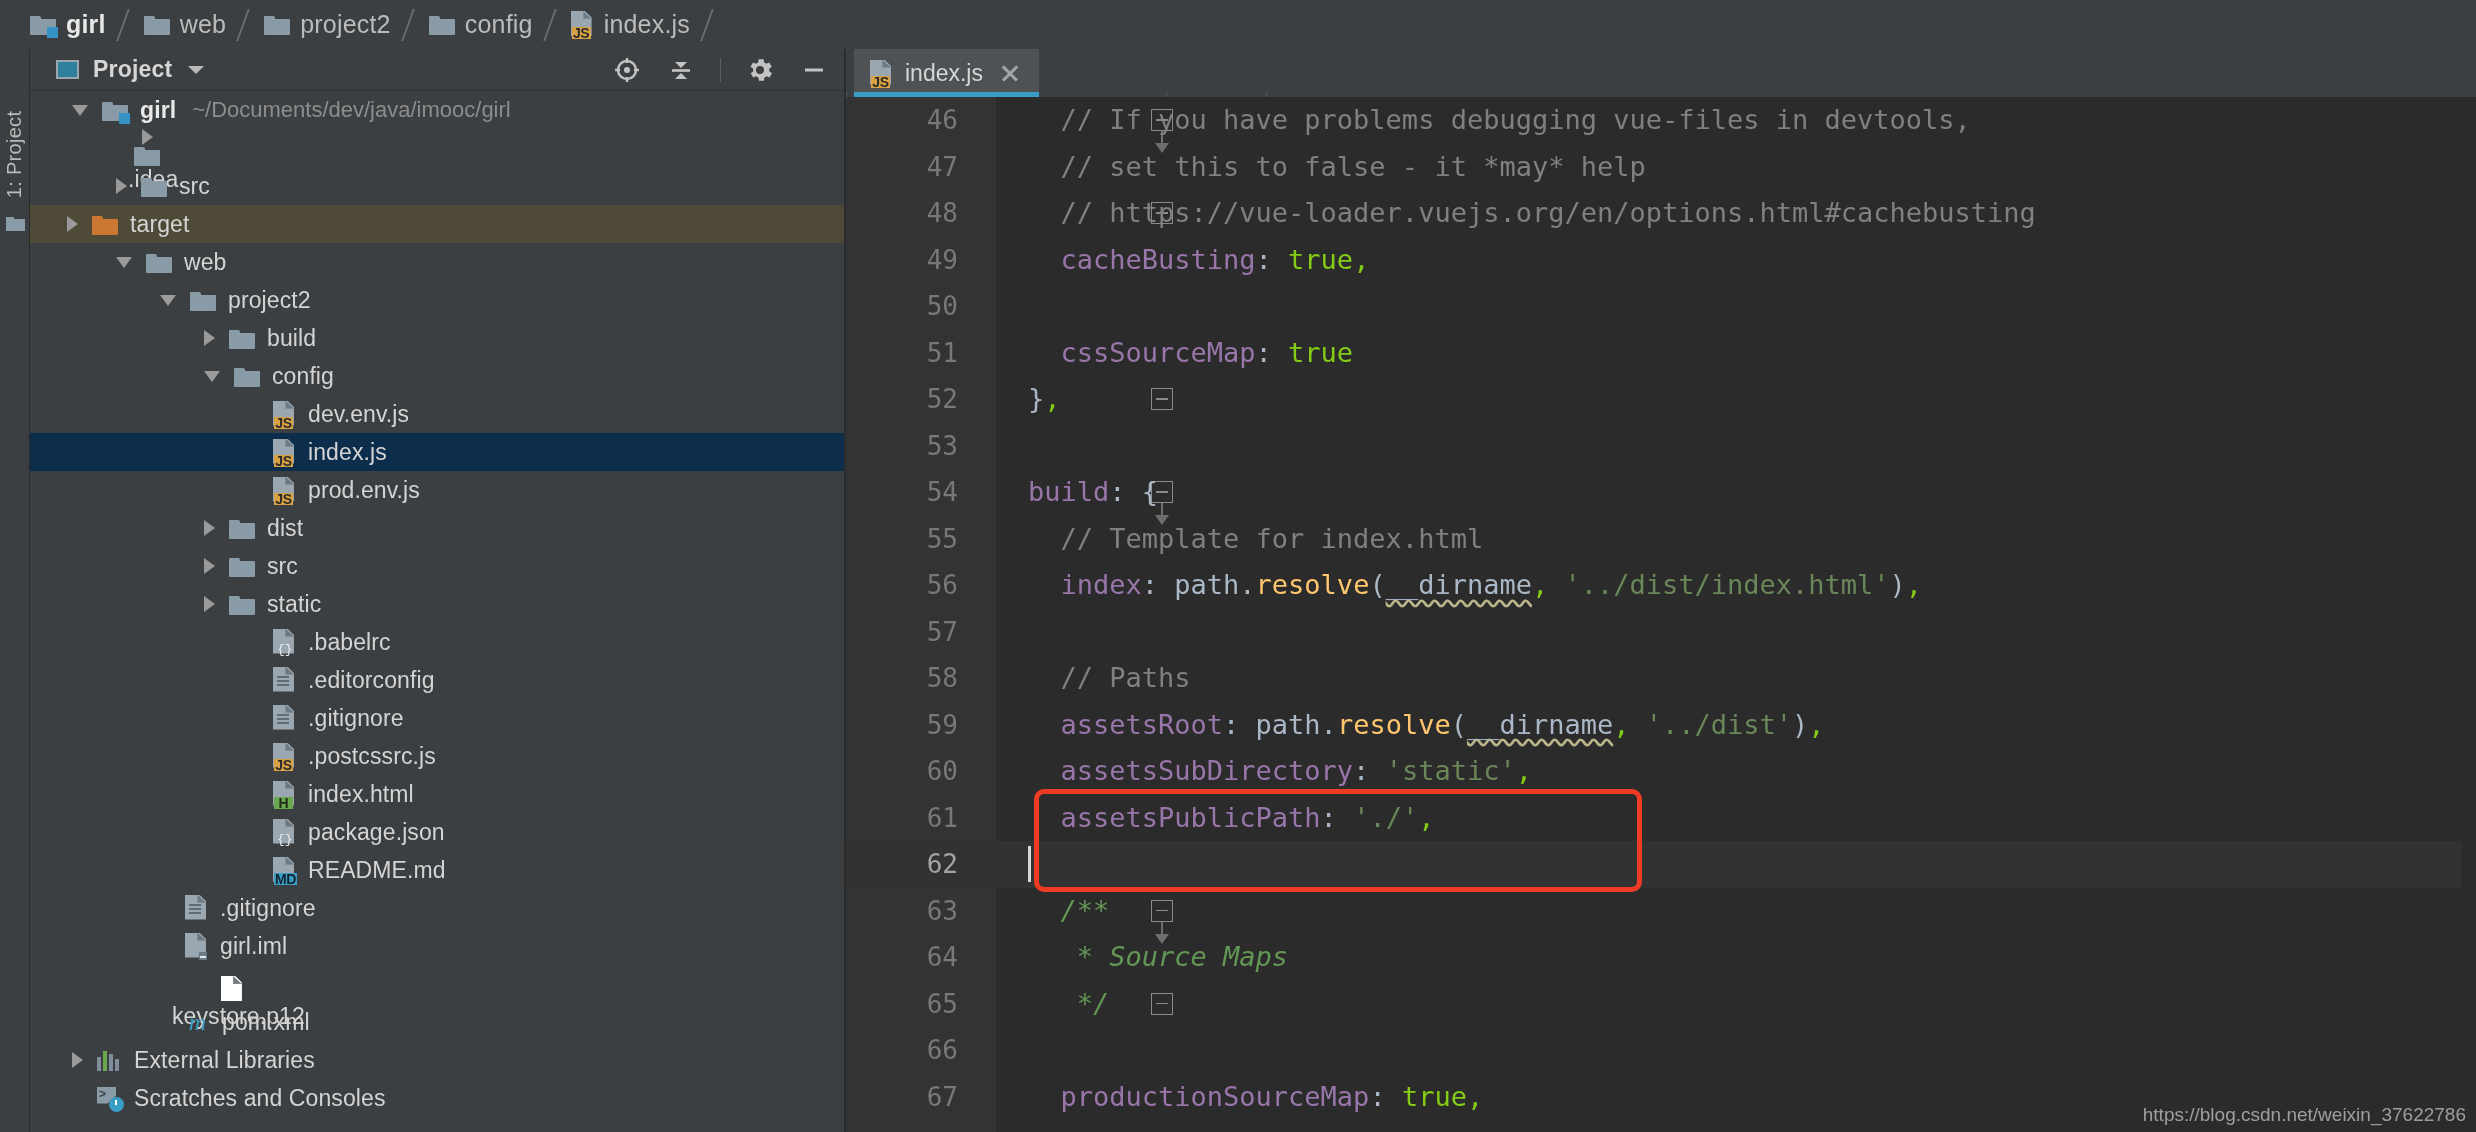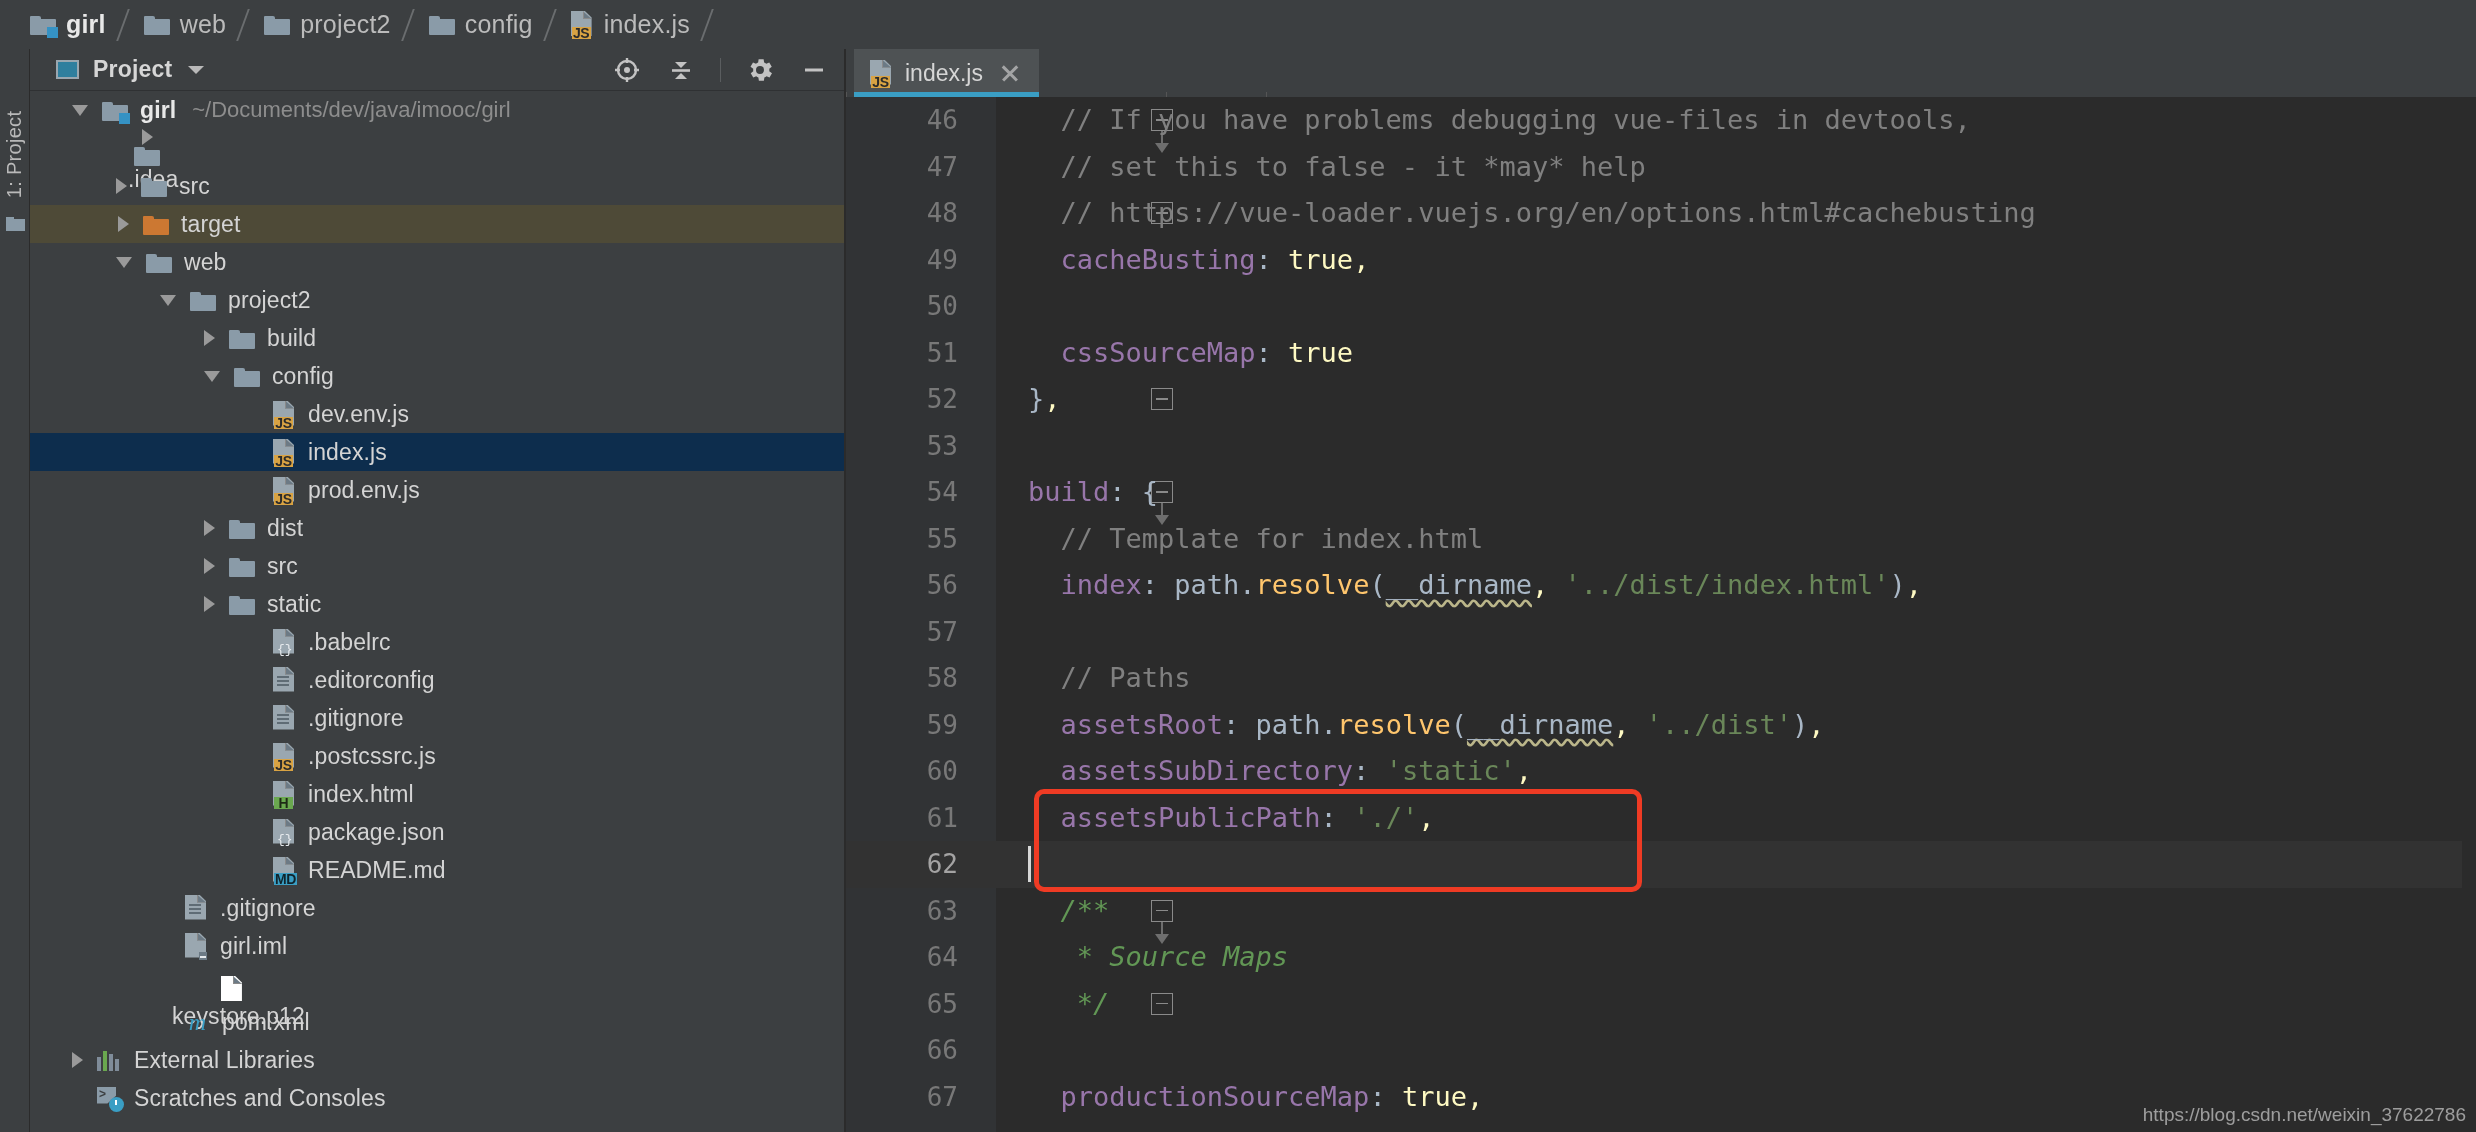--- a/index.html
+++ b/index.html
@@ -254,21 +254,21 @@
   .cline.current { background:#323232; }
   .cline.current .lno { color:#a4a3a3; }
 
   
   .c-com  { color:#808080; }
   .c-doc  { color:#629755; font-style:italic; }
   .c-key  { color:#9876aa; }
   .c-str  { color:#6a8759; }
   .c-fn   { color:#ffc66d; }
   .c-pun  { color:#a9b7c6; }
-  .c-orange { color:#fef9c3; }
+  .c-orange { color:#84cc16; }
   .c-white  { color:#a9b7c6; }
   .squig {
     text-decoration: underline wavy #bbb68a;
     text-underline-offset: 5px;
   }
 
   
   .fold {
     position:absolute; left:155px; width:22px; height:22px;
     border:1.5px solid #8a8a8a; background:#2b2b2b;
@@ -422,21 +422,21 @@
         </div>
         <div class="row">
           <div style="display: flex; align-items: center; padding-left: 86px; height: 100%;">
             <span class="arrow"></span>
             <span style="display:inline-block;width:14px"></span>
             <span class="ic-folder"></span>
             <span class="label">src</span>
           </div>
         </div>
         <div class="row hovered">
-          <div style="display: flex; align-items: center; padding-left: 88px; height: 100%;">
+          <div style="display: flex; align-items: center; padding-left: 37px; height: 100%;">
             <span class="arrow"></span>
             <span style="display:inline-block;width:14px"></span>
             <span class="ic-folder orange"></span>
             <span class="label">target</span>
           </div>
         </div>
         <div class="row">
           <div style="display: flex; align-items: center; padding-left: 86px; height: 100%;">
             <span class="arrow open"></span>
             <span style="display:inline-block;width:14px"></span>

